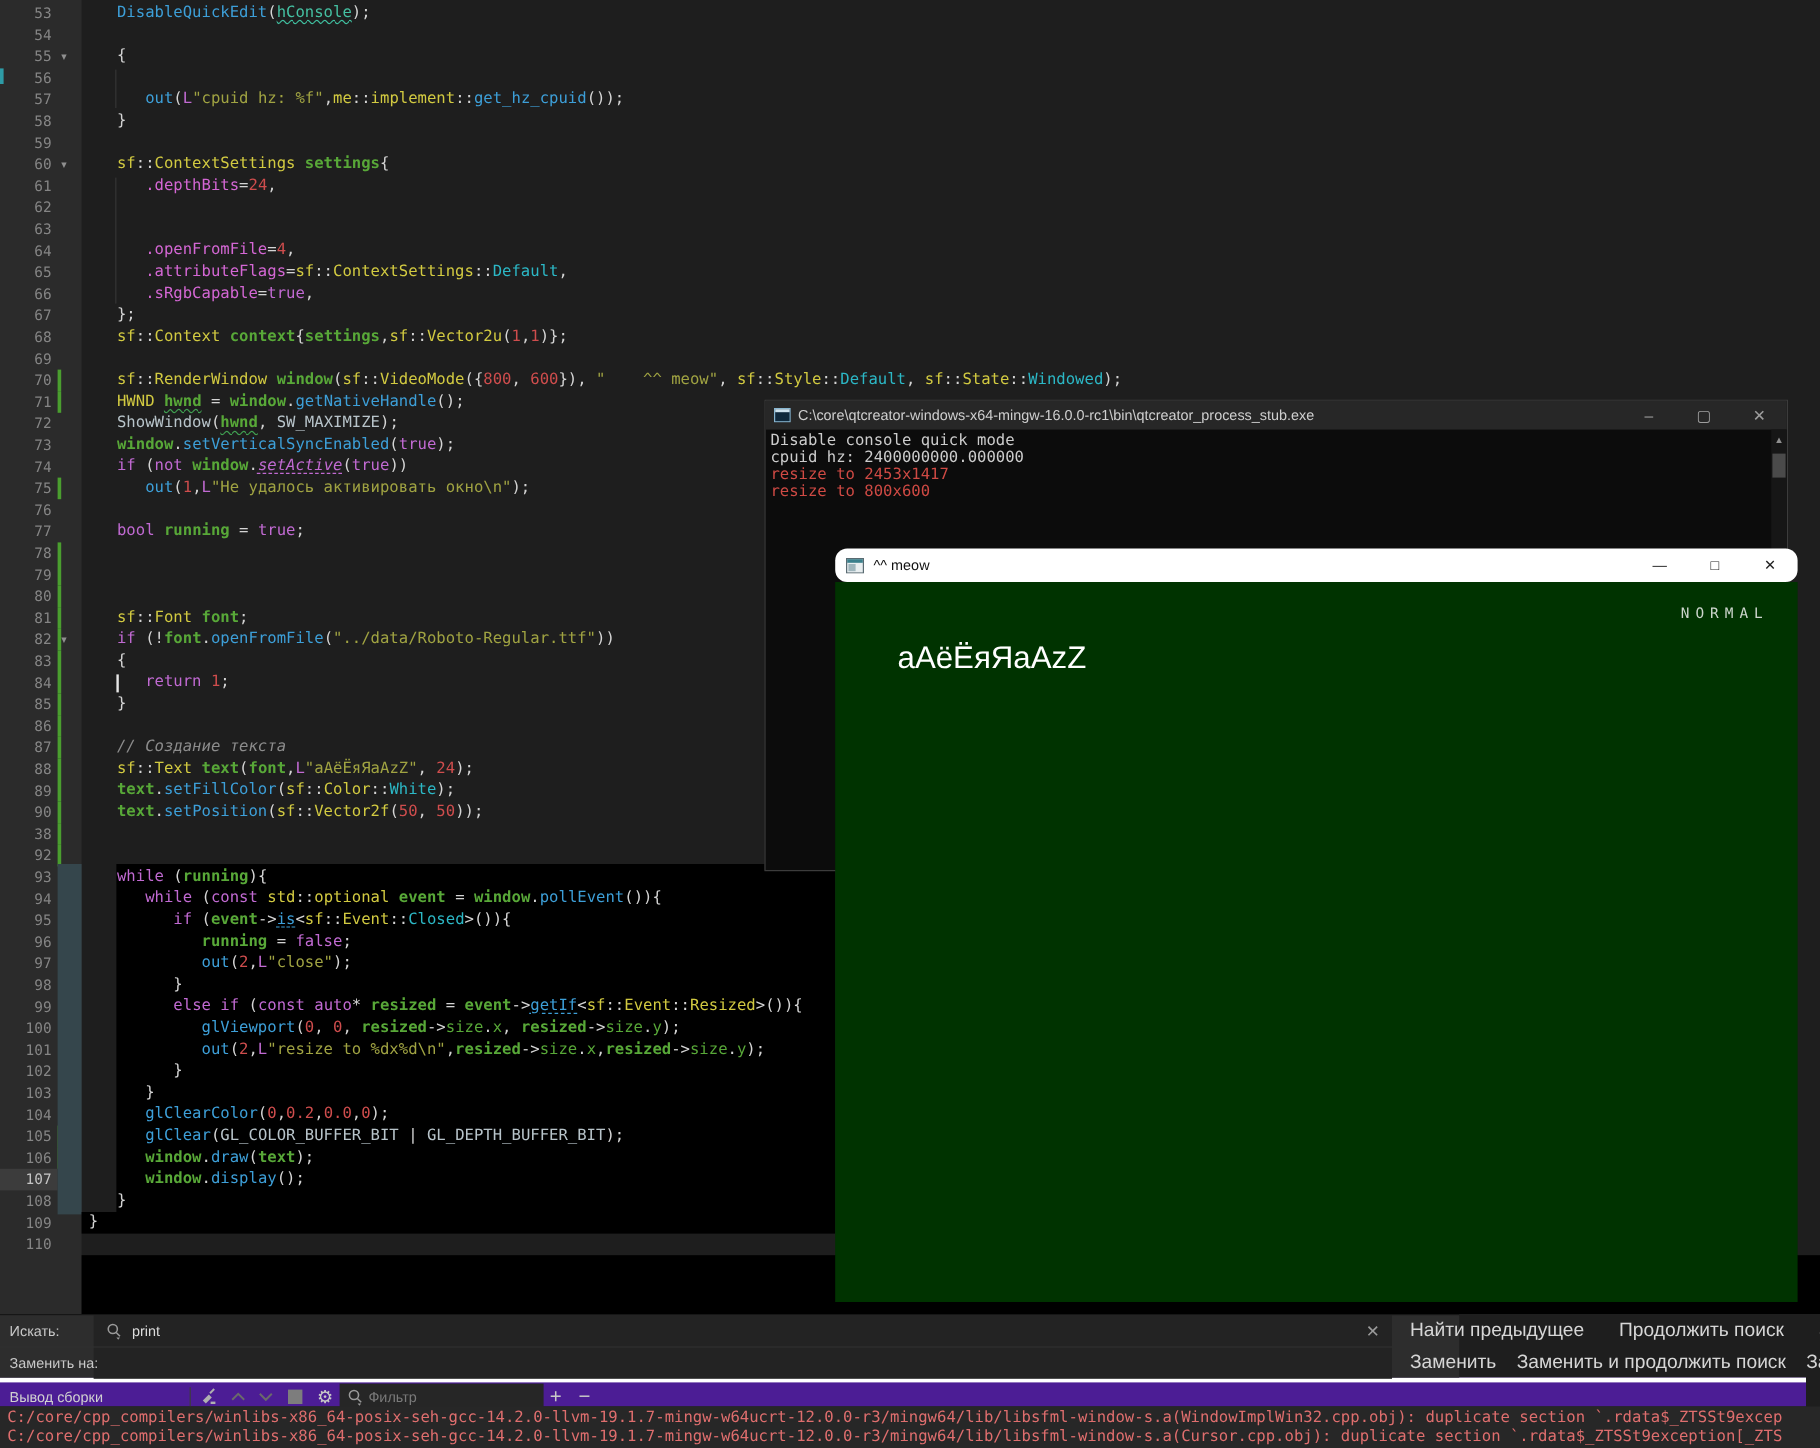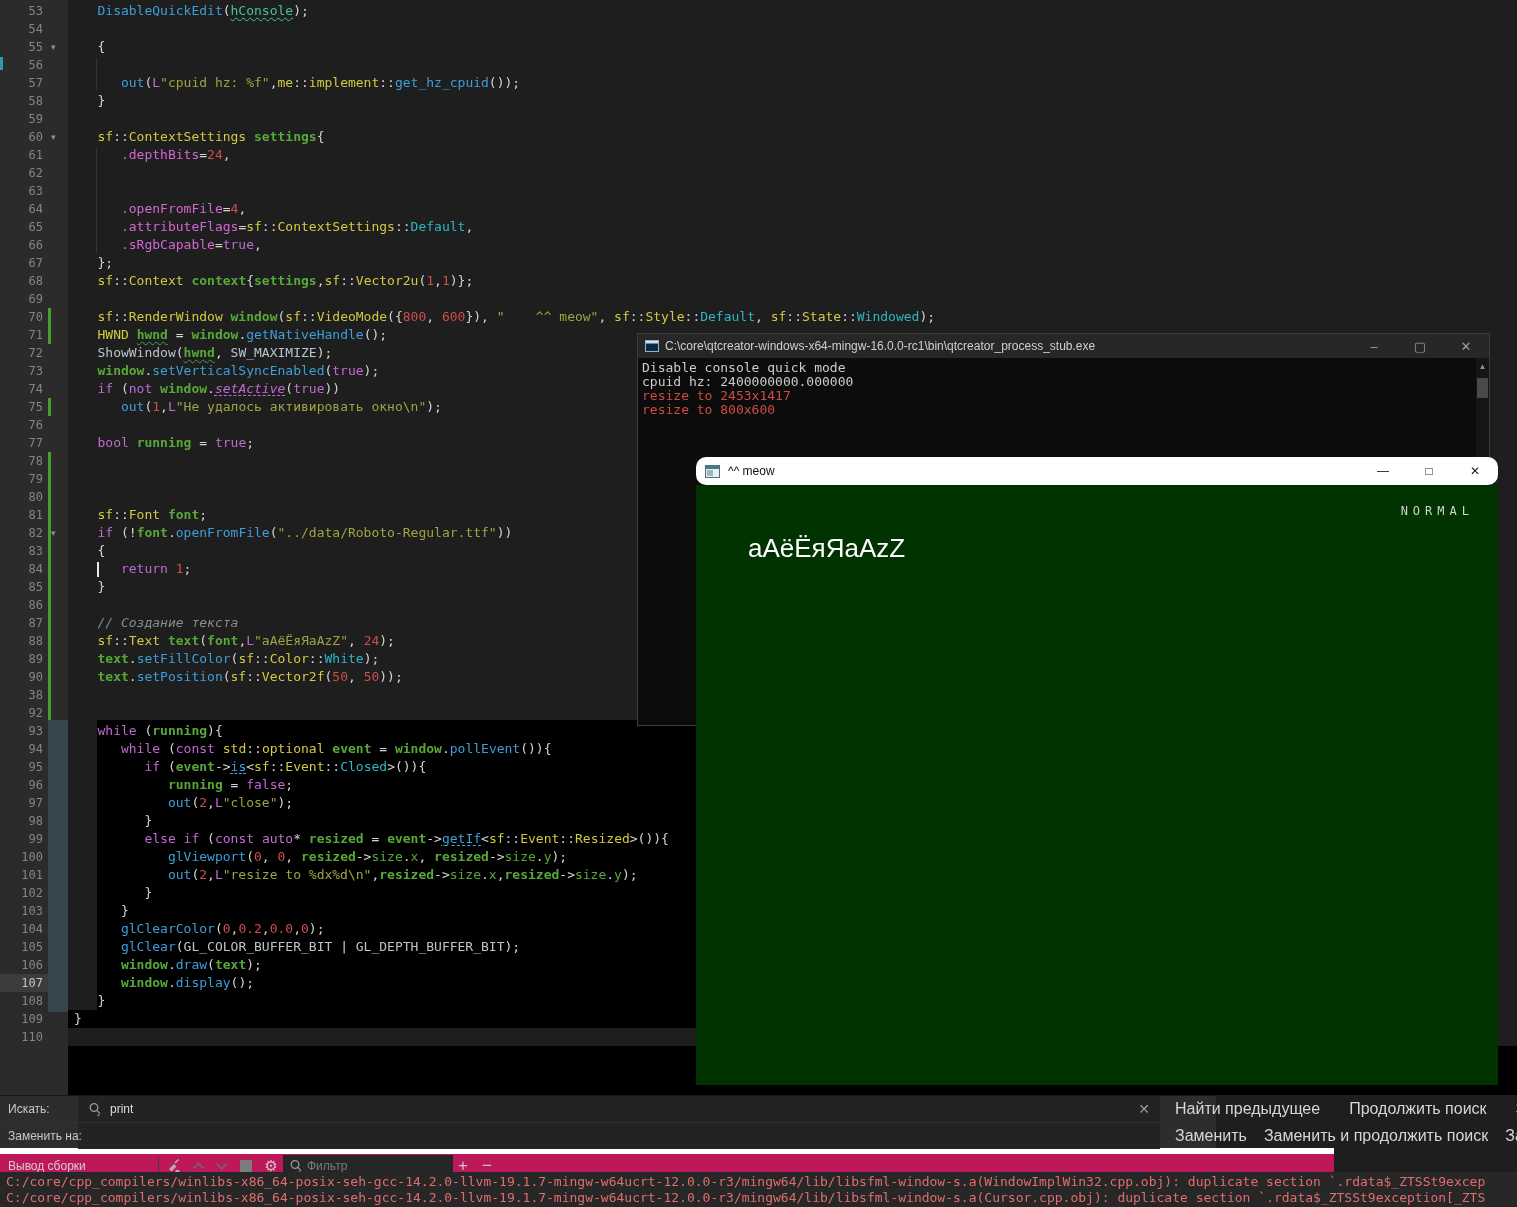--- a/index.html
+++ b/index.html
@@ -71,22 +71,22 @@
   .fb-label{position:absolute;left:8px;color:#c8c8c8;font-size:12px;line-height:26px;}
   .fb-value{position:absolute;color:#dcdcdc;font-size:12px;line-height:26px;}
   .fb-btnrow{position:absolute;left:1160px;width:357px;height:26px;display:flex;align-items:center;padding-left:15px;box-sizing:border-box;}
   .fbtn{color:#d6d6d6;font-size:16px;white-space:nowrap;}
   #find-btns-r1{top:0;gap:29px;}
   #find-btns-r2{top:27px;gap:17px;}
   #find-close{position:absolute;left:1133px;top:2px;width:22px;height:22px;color:#9a9a9a;
               font-size:14px;display:flex;align-items:center;justify-content:center;}
   .mag{display:inline-block;position:relative;}
   
-  #build-header{position:absolute;left:0;top:1148px;width:1334px;height:24px;background:#be185d;
-                border-top:6px solid #ffffff;box-sizing:border-box;}
+  #build-header{position:absolute;left:0;top:1148px;width:1505px;height:24px;background:#4c1d95;
+                border-top:4px solid #ffffff;box-sizing:border-box;}
   #build-title{position:absolute;left:8px;top:0;color:#d0d0d0;font-size:12px;line-height:24px;}
   .vsep{position:absolute;top:4px;width:1px;height:16px;background:#3e3e3e;}
   .hicon{position:absolute;top:0;height:24px;display:flex;align-items:center;justify-content:center;}
   #filter-input{position:absolute;left:283px;top:1px;width:170px;height:22px;background:#262626;
                 display:flex;align-items:center;}
   #filter-placeholder{color:#7a7a7a;font-size:12px;margin-left:24px;}
   #build-errors{position:absolute;left:0;top:1172px;width:1517px;height:35px;background:#272727;
                 overflow:hidden;padding:2px 0 0 6px;box-sizing:border-box;}
   .errline{white-space:pre;font:13px/16px "DejaVu Sans Mono",monospace;color:#df6e6e;}
 </style>

